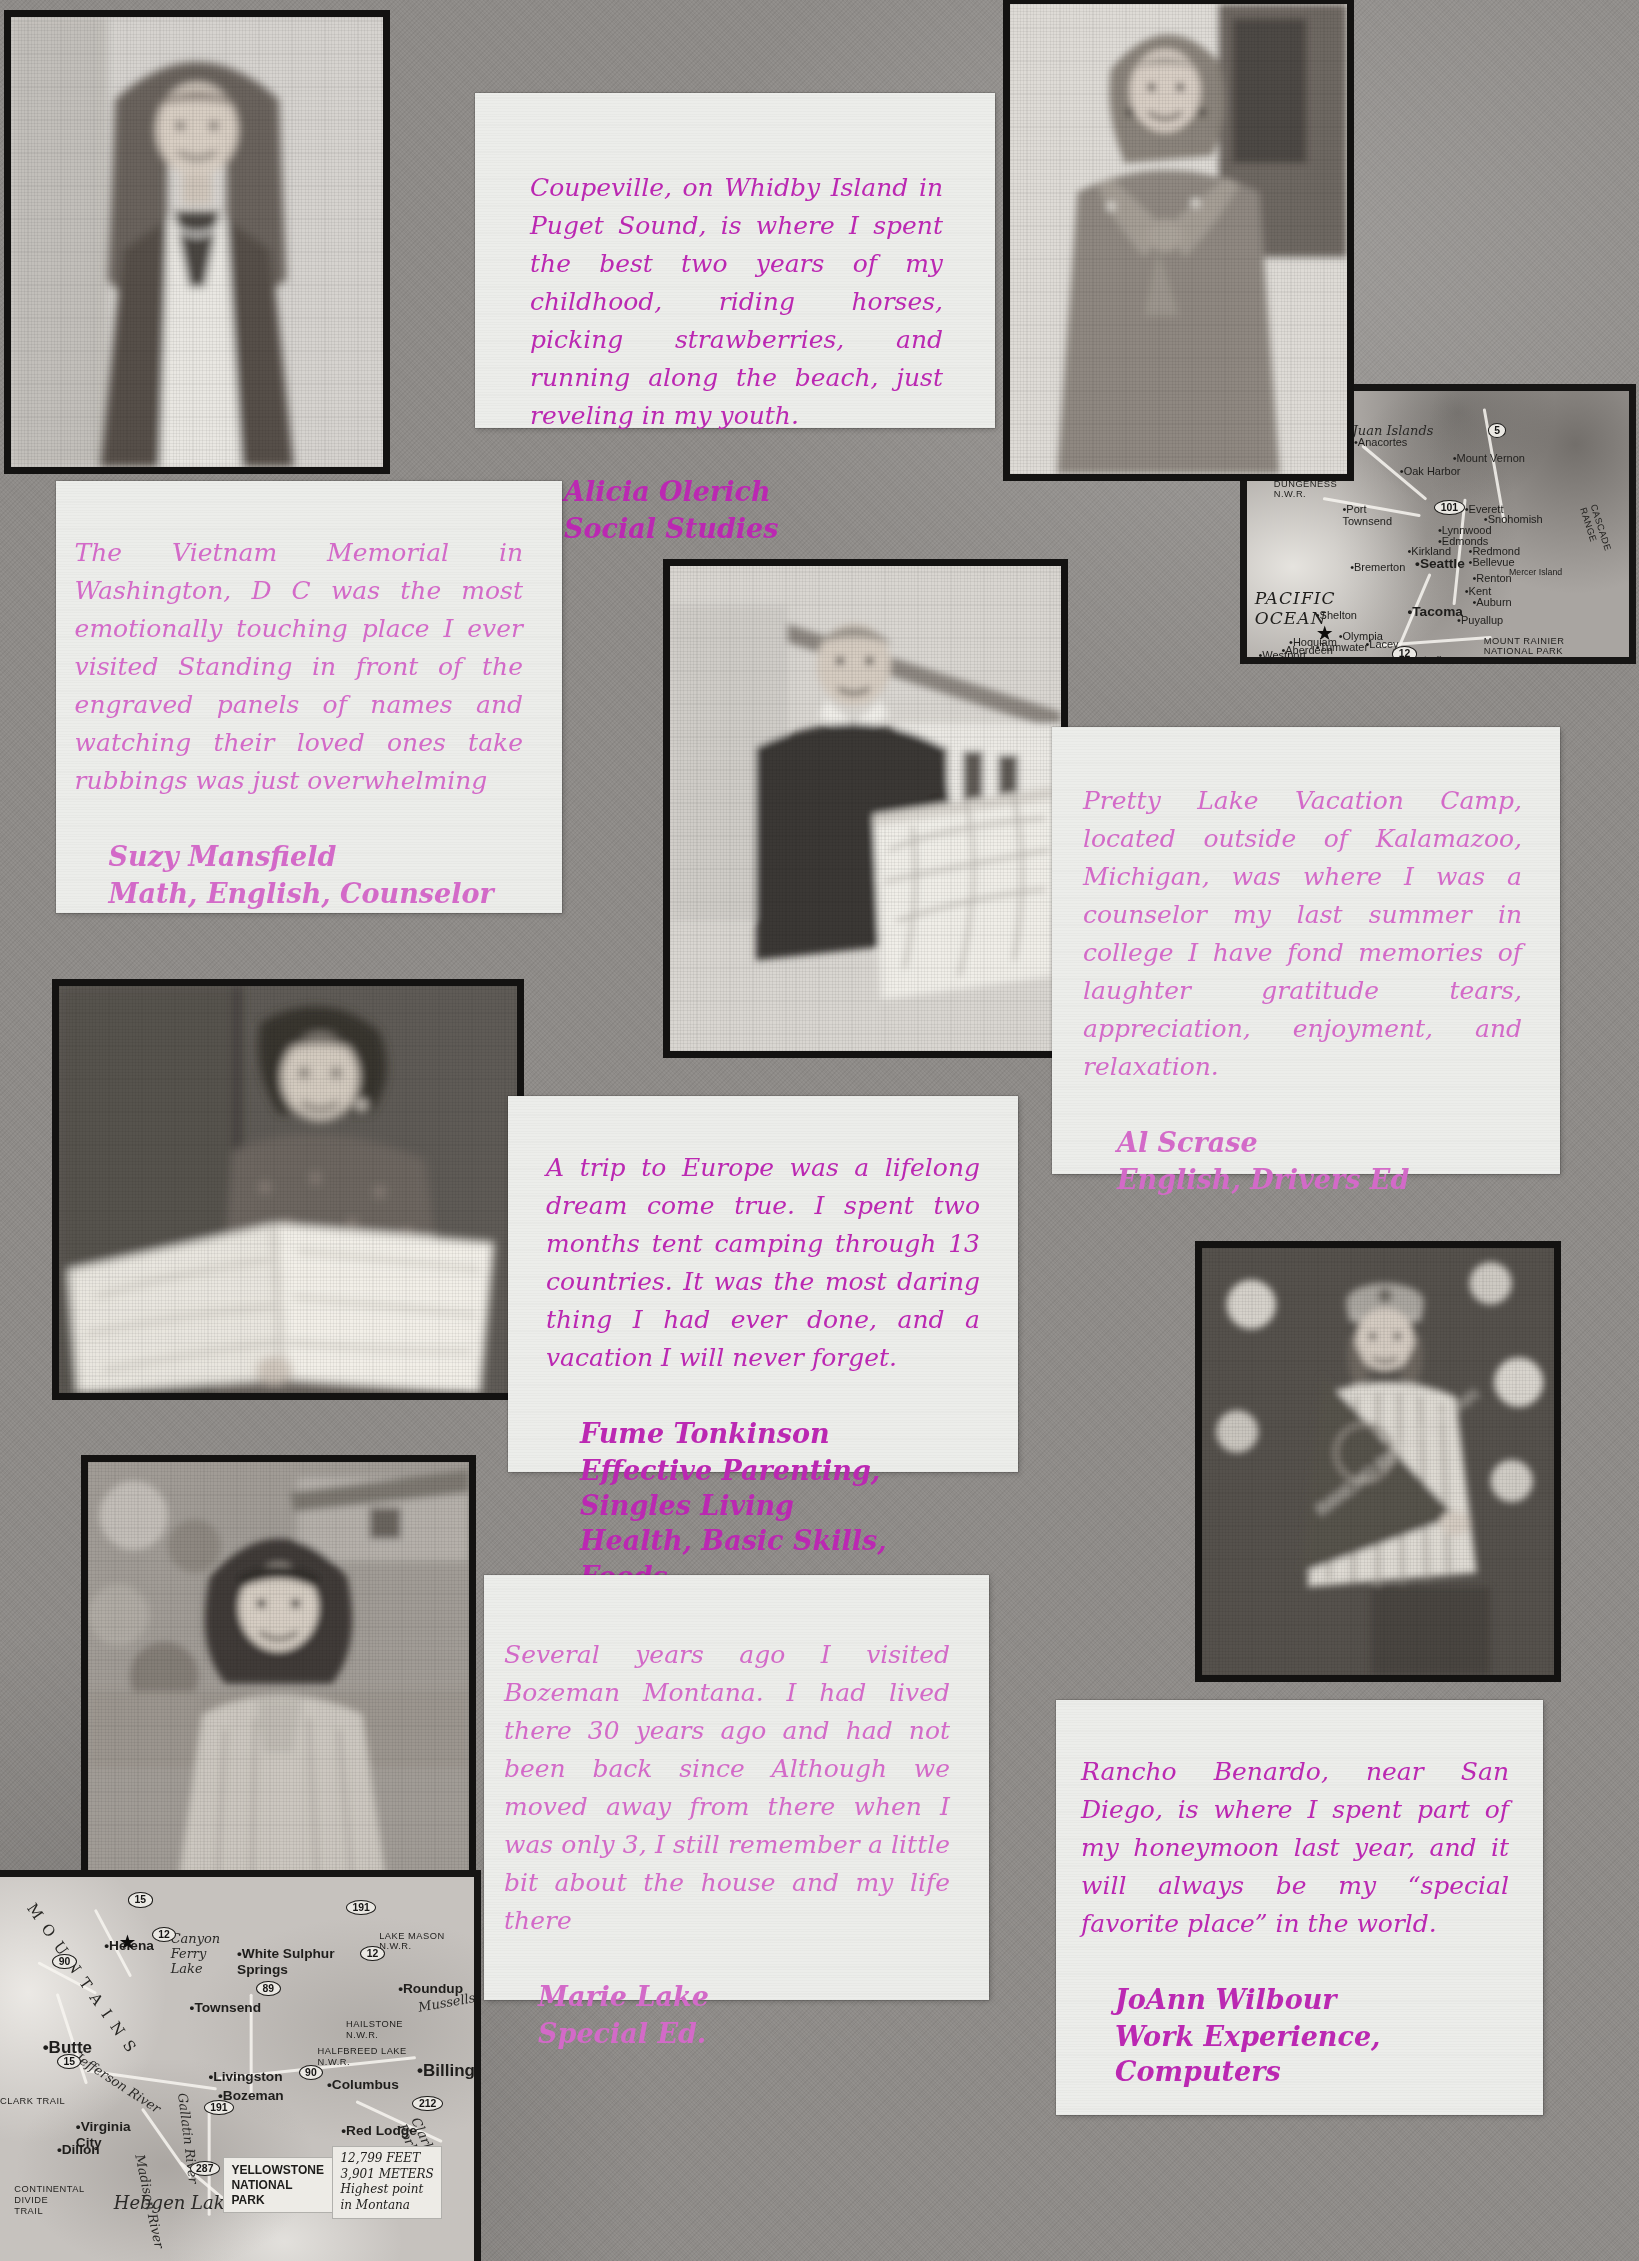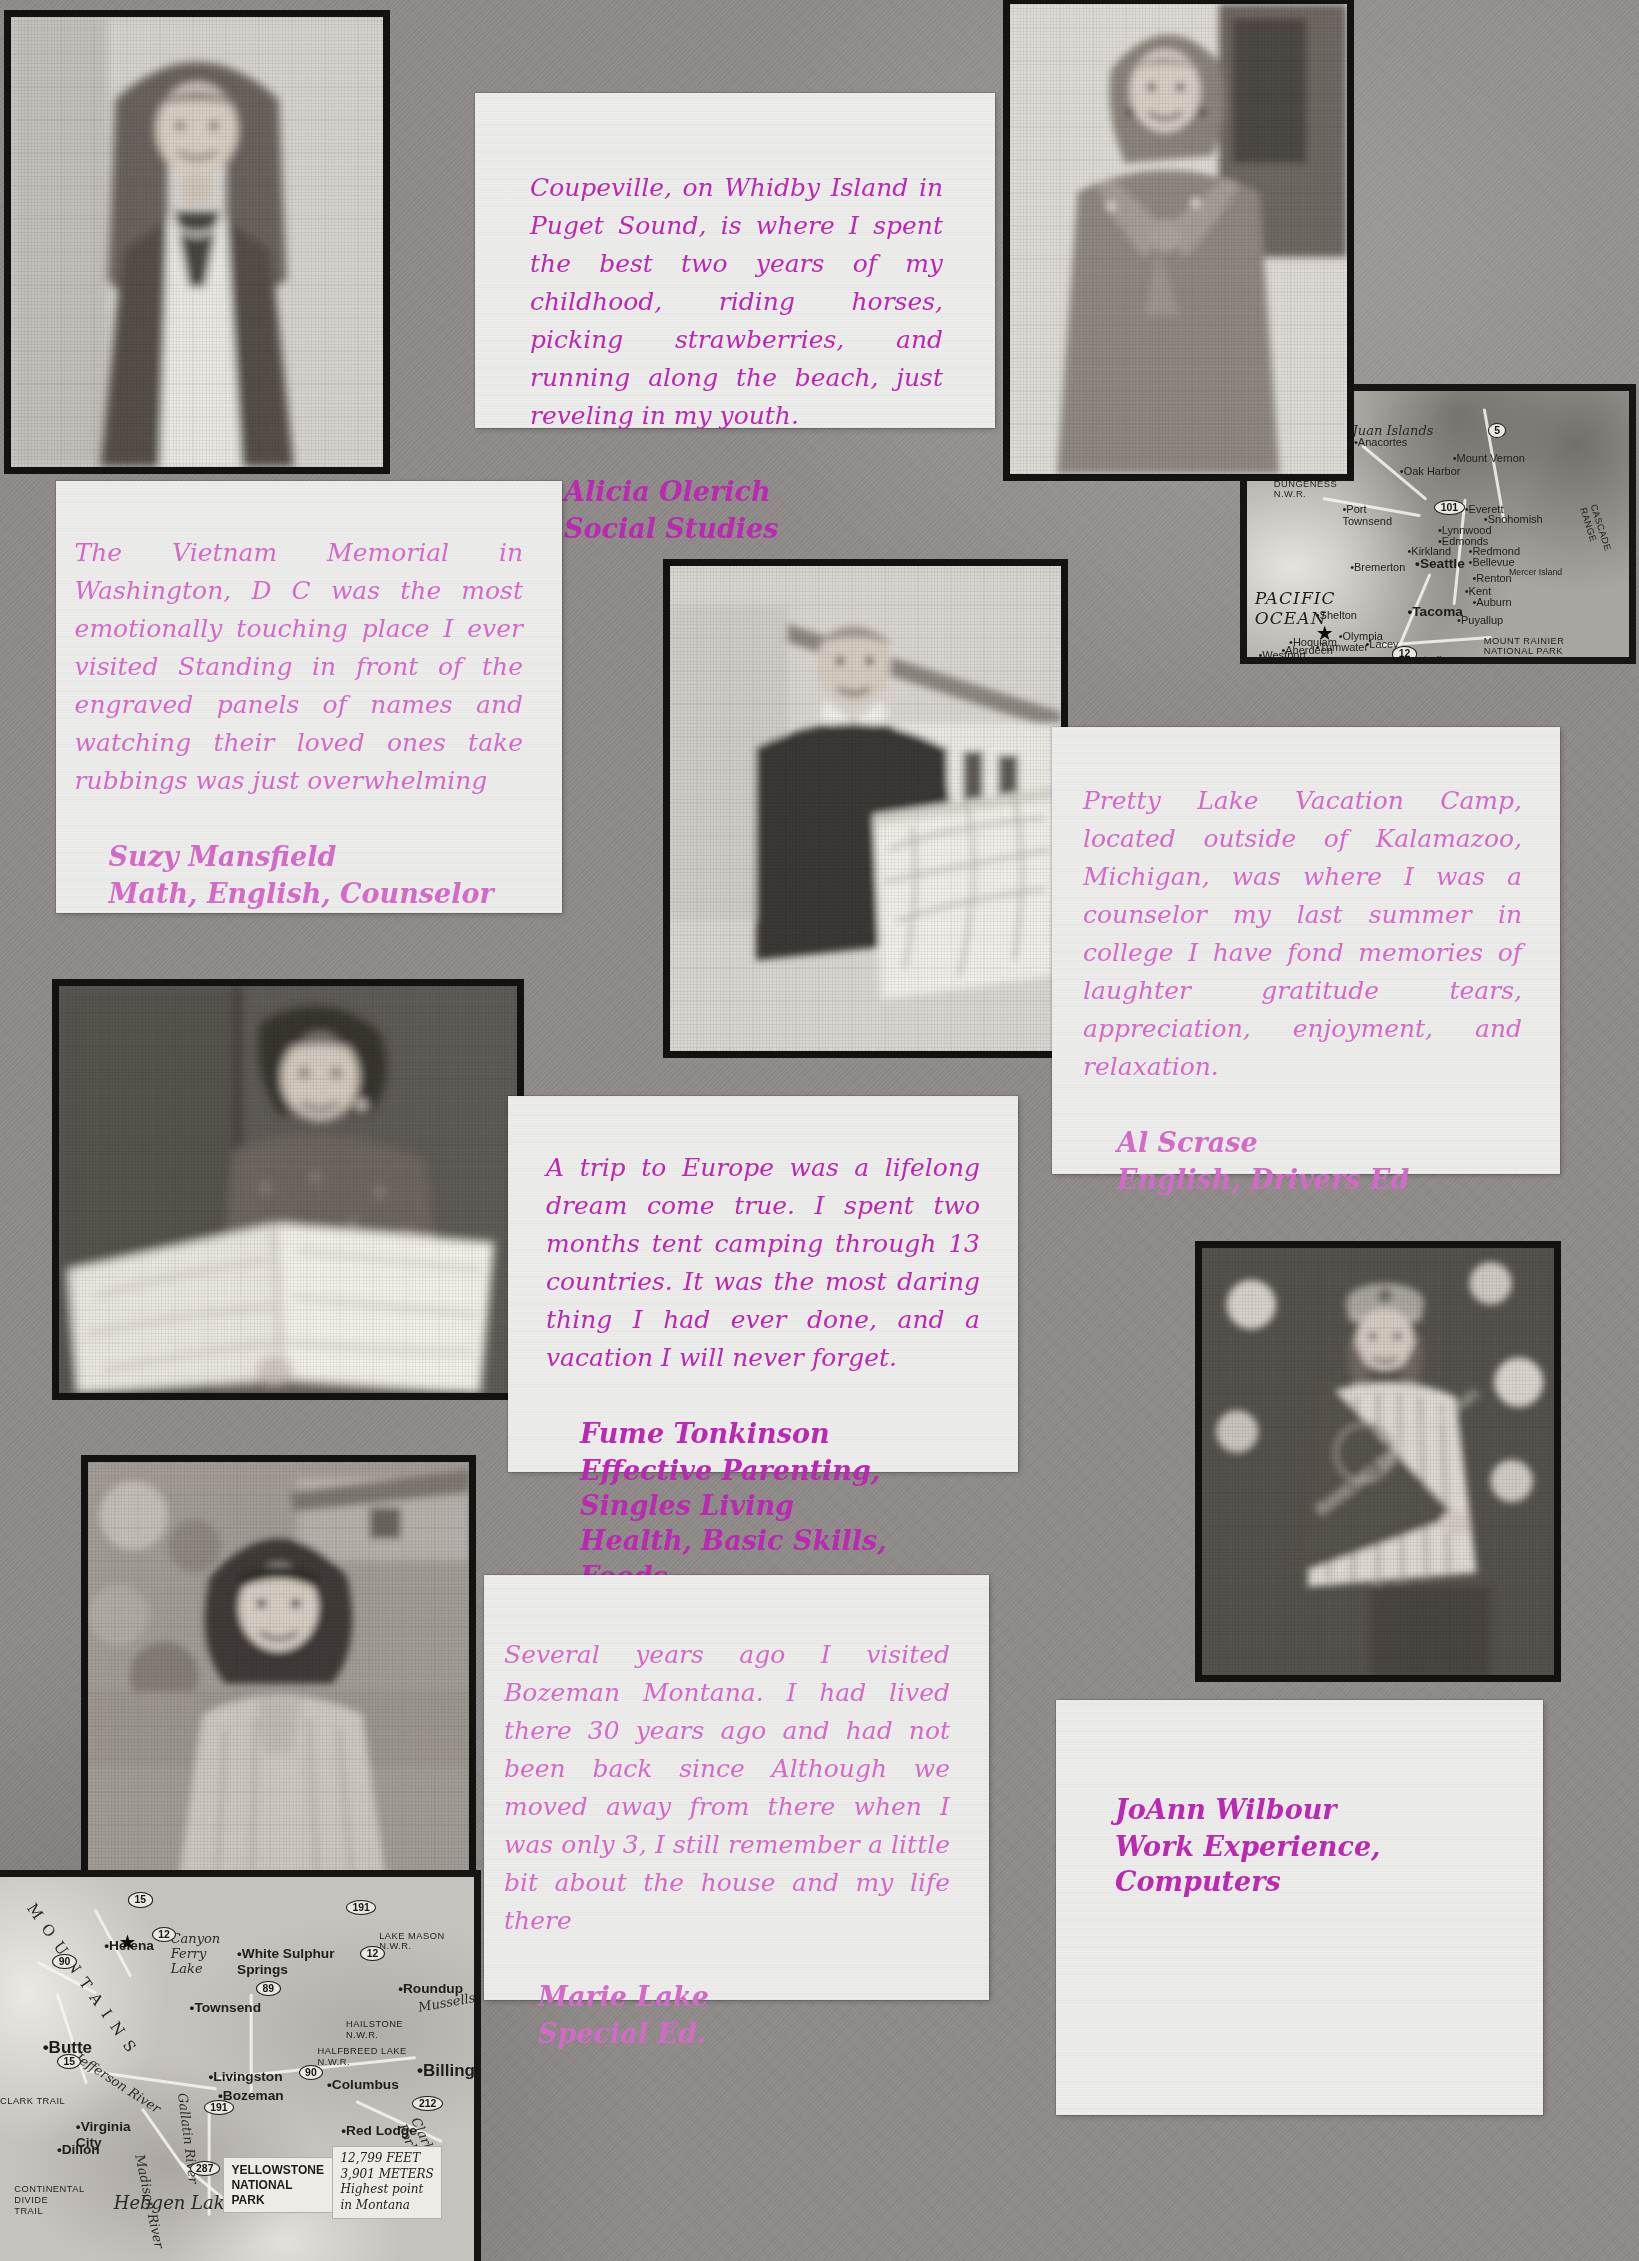--- a/index.html
+++ b/index.html
@@ -360,20 +360,21 @@
     </svg>
   </div>
 
   <div class="card card-marie" style="color: rgb(211, 106, 200);">
     <p class="quote">Several years ago I visited Bozeman Montana. I had lived there 30 years ago and had not been back since  Although we moved away from there when I was only 3, I still remember a little bit about the house and my life there</p>
     <p class="sig">Marie Lake</p>
     <p class="subj">Special Ed.</p>
   </div>
 
   <div class="card card-joann" style="color: rgb(187, 40, 178);">
+    <p class="quote">Rancho Benardo, near San Diego, is where I spent part of my honeymoon last year, and it will always be my “special favorite place” in the world.</p>
     <p class="sig">JoAnn Wilbour</p>
     <p class="subj">Work Experience, Computers</p>
   </div>
 
   <div class="map map-mt">
     <div id="mt-labels" style="position:absolute;inset:0;">
         <div class="road" style="left: 20%; top: 8%; width: 16%; transform: rotate(62deg);"></div>
         <div class="road" style="left: 8%; top: 22%; width: 14%; transform: rotate(28deg);"></div>
         <div class="road" style="left: 12%; top: 30%; width: 20%; transform: rotate(72deg);"></div>
         <div class="road" style="left: 18%; top: 50%; width: 28%; transform: rotate(8deg);"></div>

